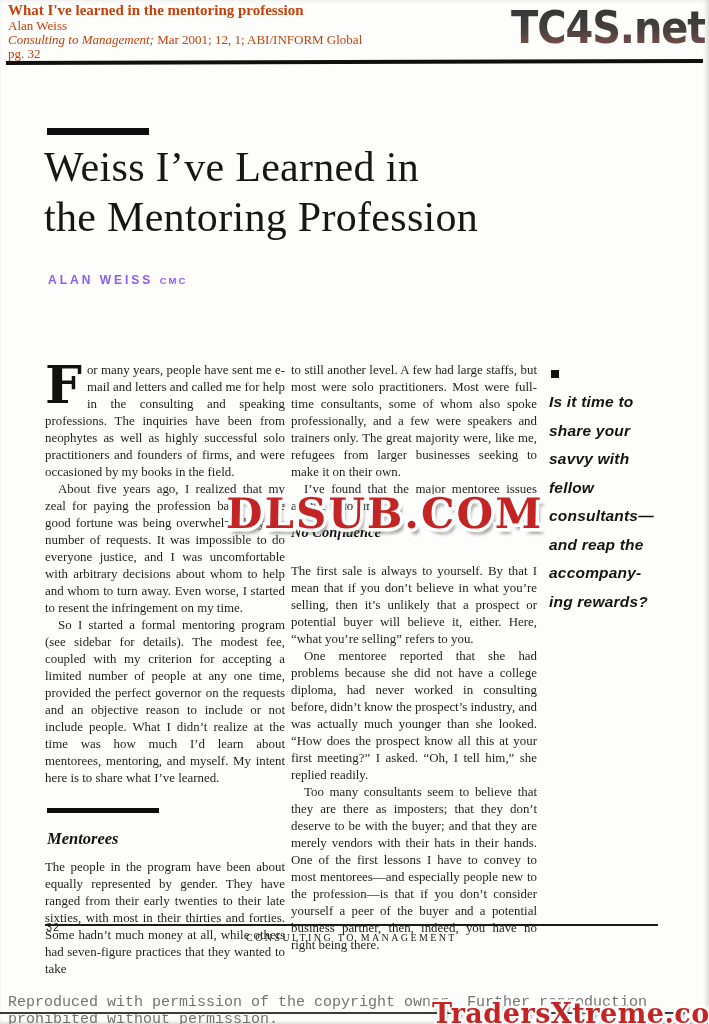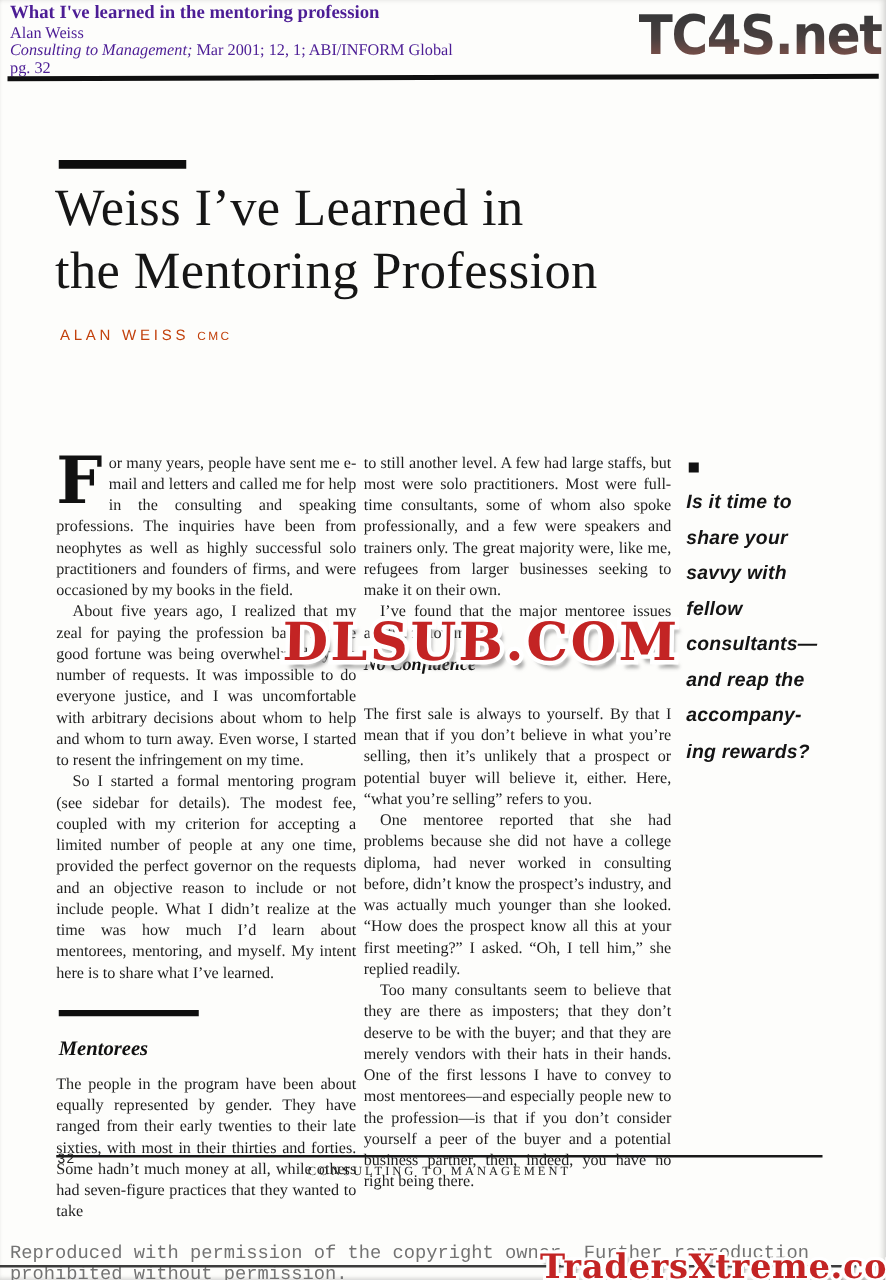--- a/index.html
+++ b/index.html
@@ -4,21 +4,21 @@
 <style>
   html,body { margin:0; padding:0; background:#888; }
   .page {
     position:relative; width:709px; height:1024px; margin:0 auto;
     background:#fdfdfb; overflow:hidden;
     font-family:"Liberation Serif", serif; color:#1d1d1d;
     box-shadow: inset -3px 0 4px rgba(0,0,0,0.12), inset 0 -2px 3px rgba(0,0,0,0.08);
   }
 
   
-  .meta { position:absolute; left:8px; top:2px; line-height:14px; font-size:13px; color:#4c1d95; }
+  .meta { position:absolute; left:8px; top:2px; line-height:14px; font-size:13px; color:#c2410c; }
   .meta .t { font-weight:bold; font-size:15px; line-height:17px; }
   .meta .it { font-style:italic; }
   .top-rule { position:absolute; left:6px; top:60px; width:697px; height:4px; background:#101010; transform:rotate(-0.15deg); }
 
   
   .wm { position:absolute; white-space:nowrap; }
   .wm .layer { position:absolute; left:0; top:0; }
   .wm .fill  { position:relative; }
   .wm-tc4s {
     left:511px; top:3px;
@@ -41,23 +41,23 @@
   .wm-traders .stroke { -webkit-text-stroke:5px #fff; text-shadow:3px 4px 2px rgba(110,110,110,0.6); }
 
   
   .title-bar { position:absolute; left:47px; top:128px; width:102px; height:7px; background:#0e0e0e; }
   .headline {
     position:absolute; left:44px; top:142px; width:540px;
     font-size:42px; line-height:50px; font-weight:400; color:#161616;
     letter-spacing:0.3px;
   }
   .byline {
-    position:absolute; left:48px; top:261px;
+    position:absolute; left:48px; top:273px;
     font-family:"Liberation Sans", sans-serif; font-size:12px;
-    letter-spacing:3px; color:#c2410c;
+    letter-spacing:3px; color:#8b5cf6;font-weight:bold;
   }
   .byline .cred { font-size:9.5px; letter-spacing:2px; }
 
   
   .col { position:absolute; top:362px; }
   .col-1 { left:45px;  width:240px; }
   .col-2 { left:291px; width:246px; }
   .col p {
     margin:0; font-size:12.9px; line-height:17px;
     text-align:justify; color:#1e1e1e;

